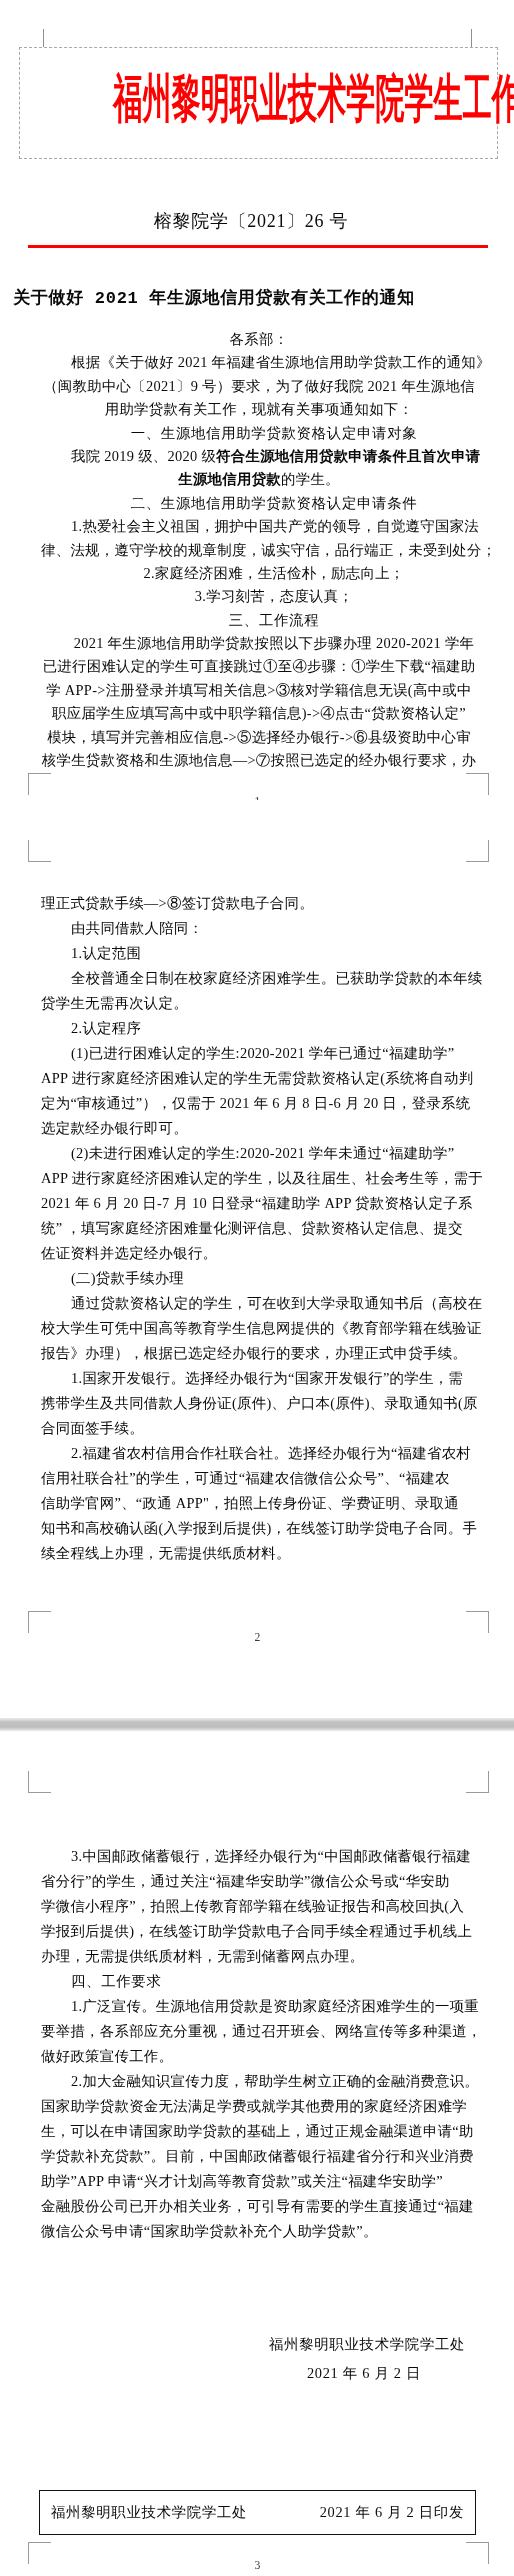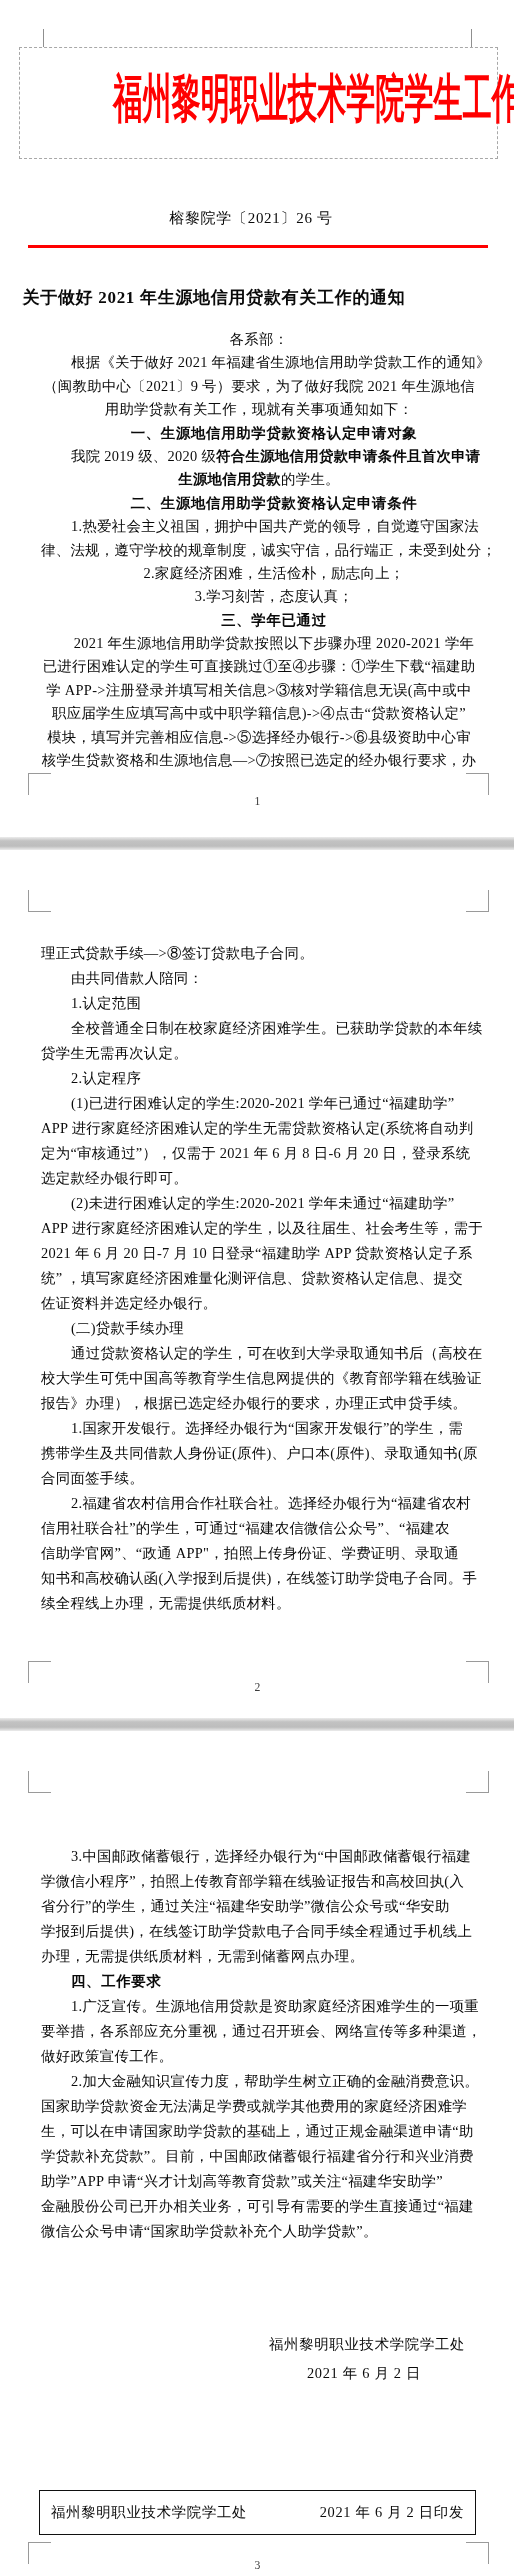--- a/index.html
+++ b/index.html
@@ -1,48 +1,48 @@
 <!DOCTYPE html>
 <html style="font-size:11px"><head>
 <meta charset="utf-8">
 <style>
   html,body{margin:0;padding:0;background:#ffffff;}
   .canvas{position:relative;width:515px;height:2576px;background:#fff;overflow:hidden;
           font-family:"Liberation Serif","DejaVu Serif",serif;color:#0a0a0a;}
   .page{position:absolute;left:0;width:515px;background:#fff;}
   #page-1{top:0;height:837px;}
-  #page-2{top:850px;height:868px;}
+  #page-2{top:800px;height:868px;}
   #page-3{top:1731px;height:758px;}
   .page-gap{position:absolute;left:0;width:515px;height:13px;
             background:linear-gradient(180deg,#ececec 0%,#c2c2c2 30%,#bdbdbd 70%,#ececec 100%);}
   #gap-1{top:837px;} #gap-2{top:1718px;}
 
   
   .tick{position:absolute;width:0.7px;height:18px;background:#8f8f8f;top:29px;}
   .dashed-box{position:absolute;left:18.5px;top:47px;width:477px;height:110px;
               border:0.7px dashed #a8a8a8;}
   .banner{position:absolute;left:0;top:65px;width:515px;text-align:center;
           font-size:52px;line-height:66px;font-weight:bold;color:#ff0000;white-space:nowrap;
           font-family:"Liberation Sans","DejaVu Sans",sans-serif;
           transform:scaleX(0.56);transform-origin:50% 50%;letter-spacing:0px;}
   .doc-number{position:absolute;left:0;top:209px;width:502px;text-align:center;
-              font-size:15px;letter-spacing:0.7px;}
+              font-size:18px;letter-spacing:0.7px;}
   .red-rule{position:absolute;left:27.5px;top:245px;width:460px;height:2.7px;background:#ff0000;}
   .doc-title{position:absolute;left:0;top:286px;width:428px;text-align:center;
              font-size:17px;font-weight:bold;letter-spacing:0.7px;
-             font-family:Liberation Serif, serif;}
+             font-family:Liberation Mono, monospace;}
 
   
   .body-block{position:absolute;left:41px;width:436px;}
   #body-1{top:328px;text-align:center;}
   #body-2{top:91px;}
   #body-3{top:113px;}
   .line{height:25px;line-height:25px;font-size:14.4px;letter-spacing:0.3px;white-space:nowrap;}
   #body-1 .line{height:23.4px;line-height:23.4px;}
-  .line.h{font-weight:bold;font-family:"Liberation Sans","DejaVu Sans",sans-serif;letter-spacing:0.7px;}
+  .line.h{font-weight:normal;font-family:"Liberation Sans","DejaVu Sans",sans-serif;letter-spacing:0.7px;}
   .line.ind{text-indent:30px;}
   .line b{font-weight:bold;}
 
   
   .mark{position:absolute;width:22px;height:20.6px;}
   .mark.bl{border-top:0.7px solid #9a9a9a;border-left:0.7px solid #9a9a9a;}
   .mark.br{border-top:0.7px solid #9a9a9a;border-right:0.7px solid #9a9a9a;}
   .mark.tl{border-bottom:0.7px solid #9a9a9a;border-left:0.7px solid #9a9a9a;}
   .mark.tr{border-bottom:0.7px solid #9a9a9a;border-right:0.7px solid #9a9a9a;}
   .mark.left{left:27.5px;} .mark.right{left:466px;}
@@ -77,21 +77,21 @@
         <div class="line">（闽教助中心〔2021〕9 号）要求，为了做好我院 2021 年生源地信</div>
         <div class="line">用助学贷款有关工作，现就有关事项通知如下：</div>
         <div class="line h ind">一、生源地信用助学贷款资格认定申请对象</div>
         <div class="line ind"><span>我院 2019 级、2020 级</span><b>符合生源地信用贷款申请条件且首次申请</b></div>
         <div class="line"><b>生源地信用贷款</b><span>的学生。</span></div>
         <div class="line h ind">二、生源地信用助学贷款资格认定申请条件</div>
         <div class="line ind">1.热爱社会主义祖国，拥护中国共产党的领导，自觉遵守国家法</div>
         <div class="line">律、法规，遵守学校的规章制度，诚实守信，品行端正，未受到处分；</div>
         <div class="line ind">2.家庭经济困难，生活俭朴，励志向上；</div>
         <div class="line ind">3.学习刻苦，态度认真；</div>
-        <div class="line h ind">三、学年已通过</div>
+        <div class="line h ind">三、工作流程</div>
         <div class="line ind">2021 年生源地信用助学贷款按照以下步骤办理 2020-2021 学年</div>
         <div class="line">已进行困难认定的学生可直接跳过①至④步骤：①学生下载“福建助</div>
         <div class="line">学 APP-&gt;注册登录并填写相关信息&gt;③核对学籍信息无误(高中或中</div>
         <div class="line">职应届学生应填写高中或中职学籍信息)-&gt;④点击“贷款资格认定”</div>
         <div class="line">模块，填写并完善相应信息-&gt;⑤选择经办银行-&gt;⑥县级资助中心审</div>
         <div class="line">核学生贷款资格和生源地信息—&gt;⑦按照已选定的经办银行要求，办</div>
       </div>
 
     <div class="mark bl left" style="top:773px;"></div>
     <div class="mark br right" style="top:773px;"></div>
@@ -140,22 +140,22 @@
   </section>
 
   <div class="page-gap" id="gap-2"></div>
 
   <section class="page" id="page-3">
     <div class="mark tl left" style="top:40px;"></div>
     <div class="mark tr right" style="top:40px;"></div>
 
     <div class="body-block" id="body-3">
         <div class="line ind">3.中国邮政储蓄银行，选择经办银行为“中国邮政储蓄银行福建</div>
+        <div class="line">省分行”的学生，通过关注“福建华安助学”微信公众号或“华安助</div>
         <div class="line">学微信小程序”，拍照上传教育部学籍在线验证报告和高校回执(入</div>
-        <div class="line">省分行”的学生，通过关注“福建华安助学”微信公众号或“华安助</div>
         <div class="line">学报到后提供)，在线签订助学贷款电子合同手续全程通过手机线上</div>
         <div class="line">办理，无需提供纸质材料，无需到储蓄网点办理。</div>
         <div class="line h ind">四、工作要求</div>
         <div class="line ind">1.广泛宣传。生源地信用贷款是资助家庭经济困难学生的一项重</div>
         <div class="line">要举措，各系部应充分重视，通过召开班会、网络宣传等多种渠道，</div>
         <div class="line">做好政策宣传工作。</div>
         <div class="line ind">2.加大金融知识宣传力度，帮助学生树立正确的金融消费意识。</div>
         <div class="line">国家助学贷款资金无法满足学费或就学其他费用的家庭经济困难学</div>
         <div class="line">生，可以在申请国家助学贷款的基础上，通过正规金融渠道申请“助</div>
         <div class="line">学贷款补充贷款”。目前，中国邮政储蓄银行福建省分行和兴业消费</div>

